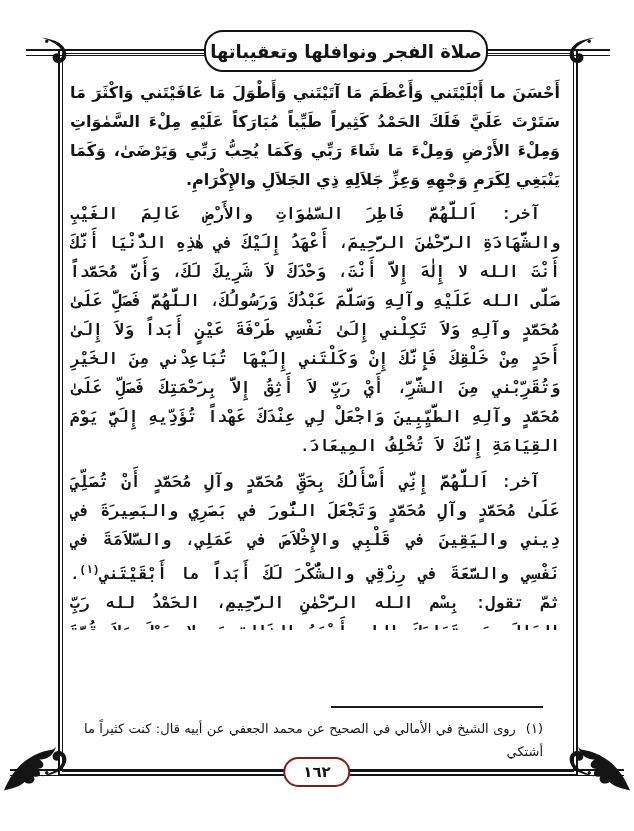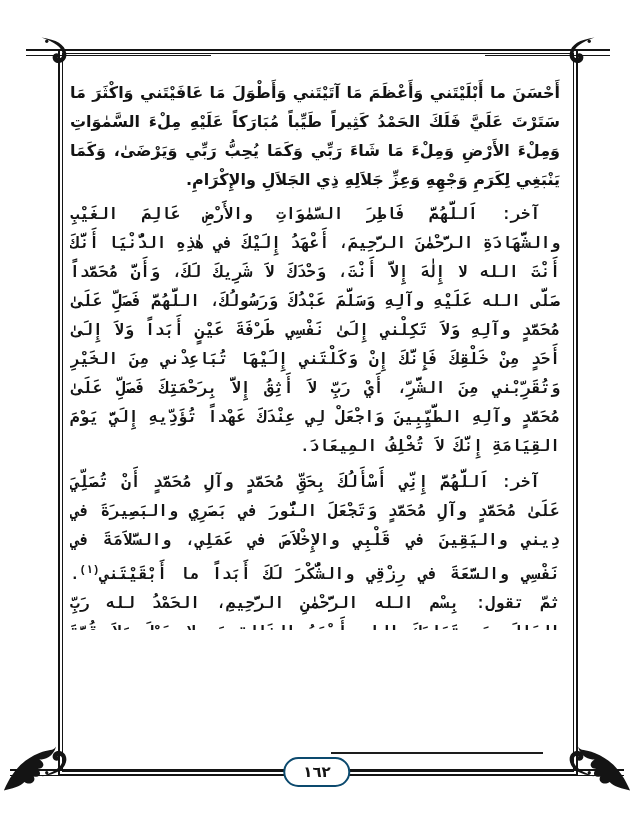--- a/index.html
+++ b/index.html
@@ -25,21 +25,21 @@
   .band-seg.bottom{top:769px;left:10px;right:10px;}
   .title-cartouche{
     position:absolute;top:30px;left:204px;width:280px;height:38px;z-index:3;
     background:#fff;border:2.2px solid #141414;border-radius:19px;
     display:flex;align-items:center;justify-content:center;
   }
   .title-cartouche span{font-size:18px;font-weight:bold;white-space:nowrap;}
   
   .pagenum-cartouche{
     position:absolute;top:757px;left:50%;transform:translateX(-50%);z-index:4;
-    background:#fff;border:2px solid #0c4a6e;border-radius:15px;
+    background:#fff;border:2px solid #7f1d1d;border-radius:15px;
     padding:3px 18px;font-size:15px;font-weight:bold;line-height:20px;
   }
   
   .corner{position:absolute;width:30px;height:30px;z-index:3;}
   .corner svg{width:100%;height:100%;display:block;}
   .corner.tl{left:40px;top:36px;transform:scaleX(-1);}
   .corner.tr{right:38px;top:36px;}
   .corner.bl{left:40px;top:748px;transform:scale(-1,-1);}
   .corner.br{right:38px;top:748px;transform:scaleY(-1);}
   .leaf{position:absolute;width:56px;height:52px;z-index:3;}
@@ -70,20 +70,23 @@
 </style>
 </head>
 <body>
 
 <div class="page">
 
   <div class="frame"></div>
 
   <div class="band-seg top-left"></div>
   <div class="band-seg top-right"></div>
+  <div class="title-cartouche">
+    <span>صلاة الفجر ونوافلها وتعقيباتها</span>
+  </div>
 
   <div class="corner tl">
     <svg viewBox="0 0 40 40">
         <path d="M38 2 C18 5 7 11 5 23 C4 30 8 35 14 36 C20 37 24 32 23 27 C22 23 17 22 15 24 C13 26 14 29 17 29 C14 31 10 29 10 24 C10 15 21 8 38 2 Z" fill="#141414"></path>
         <circle cx="31" cy="7" r="2.2" fill="#141414"></circle>
       </svg>
   </div>
   <div class="corner tr">
     <svg viewBox="0 0 40 40">
         <path d="M38 2 C18 5 7 11 5 23 C4 30 8 35 14 36 C20 37 24 32 23 27 C22 23 17 22 15 24 C13 26 14 29 17 29 C14 31 10 29 10 24 C10 15 21 8 38 2 Z" fill="#141414"></path>
@@ -109,20 +112,21 @@
       <p class="para">أَحْسَنَ ما أَبْلَيْتَني وَأَعْظَمَ مَا آتَيْتَني وَأَطْوَلَ مَا عَافَيْتَني وَاكْثَرَ مَا سَتَرْتَ عَلَيَّ فَلَكَ الحَمْدُ كَثِيراً طَيِّباً مُبَارَكاً عَلَيْهِ مِلْءَ السَّمٰوَاتِ وَمِلْءَ الأَرْضِ وَمِلْءَ مَا شَاءَ رَبِّي وَكَمَا يُحِبُّ رَبِّي وَيَرْضَىٰ، وَكَمَا يَنْبَغِي لِكَرَمِ وَجْهِهِ وَعِزِّ جَلاَلِهِ ذِي الجَلاَلِ والإِكْرَامِ.</p>
 
       <p class="para indent"><span class="lead">آخر:</span> <span>اَللَّهُمَّ فَاطِرَ السَّمٰوَاتِ والأَرْضِ عَالِمَ الغَيْبِ والشَّهَادَةِ الرَّحْمٰنَ الرَّحِيمَ، أَعْهَدُ إِلَيْكَ في هٰذِهِ الدُّنْيَا أَنَّكَ أَنْتَ الله لا إِلٰهَ إِلاَّ أَنْتَ، وَحْدَكَ لاَ شَرِيكَ لَكَ، وَأَنَّ مُحَمَّداً صَلَّى الله عَلَيْهِ وآلِهِ وَسَلَّمَ عَبْدُكَ وَرَسُولُكَ، اللَّهُمَّ فَصَلِّ عَلَىٰ مُحَمَّدٍ وآلِهِ وَلاَ تَكِلْني إِلَىٰ نَفْسِي طَرْفَةَ عَيْنٍ أَبَداً وَلاَ إِلَىٰ أَحَدٍ مِنْ خَلْقِكَ فَإِنَّكَ إِنْ وَكَلْتَني إِلَيْهَا تُبَاعِدْني مِنَ الخَيْرِ وَتُقَرِّبْني مِنَ الشَّرِّ، أَيْ رَبِّ لاَ أَثِقُ إِلاَّ بِرَحْمَتِكَ فَصَلِّ عَلَىٰ مُحَمَّدٍ وآلِهِ الطَّيِّبِينَ وَاجْعَلْ لِي عِنْدَكَ عَهْداً تُؤَدِّيهِ إِلَيَّ يَوْمَ القِيَامَةِ إِنَّكَ لاَ تُخْلِفُ المِيعَادَ.</span></p>
 
       <p class="para indent"><span class="lead">آخر:</span> <span>اَللَّهُمَّ إِنِّي أَسْأَلُكَ بِحَقِّ مُحَمَّدٍ وآلِ مُحَمَّدٍ أَنْ تُصَلِّيَ عَلَىٰ مُحَمَّدٍ وآلِ مُحَمَّدٍ وَتَجْعَلَ النُّورَ في بَصَرِي والبَصِيرَةَ في دِيني واليَقِينَ في قَلْبِي والإِخْلاَصَ في عَمَلِي، والسَّلاَمَةَ في نَفْسِي والسَّعَةَ في رِزْقِي والشُّكْرَ لَكَ أَبَداً ما أَبْقَيْتَني</span><span class="fn-ref">(١)</span><span>. ثمّ تقول: بِسْم الله الرَّحْمٰنِ الرَّحِيمِ، الحَمْدُ لله رَبِّ العَالَمِينَ، تَبَارَكَ الله أَحْسَنُ الخَالِقِينَ، لا حَوْلَ وَلاَ قُوَّةَ إِلاَّ بِالله العَلِيِّ العَظِيمِ. ثلاثين مرّةً. ثمّ تقول مائة مرّة: لا إِلٰه إِلاَّ الله المَلِكُ الحَقُّ المُبِينُ.</span></p>
 
     </div>
 
     <div class="footnote-block">
       <div class="fn-sep"></div>
+      <div class="fn-line"><span class="fn-marker">(١)</span><span>روى الشيخ في الأمالي في الصحيح عن محمد الجعفي عن أبيه قال: كنت كثيراً ما أشتكي</span></div>
     </div>
   </div>
 
   <div class="band-seg bottom"></div>
   <div class="pagenum-cartouche">١٦٢</div>
 
   <div class="leaf left">
     <svg viewBox="0 0 60 52">
         <path d="M2 50 C10 32 20 18 40 10 C50 6 55 8 58 3 C55 14 46 17 40 17 C47 21 45 27 38 27 C43 31 41 37 34 35 C37 41 30 45 24 41 C20 46 10 48 2 50 Z" fill="#141414"></path>
         <circle cx="14" cy="42" r="2.5" fill="#141414"></circle>

